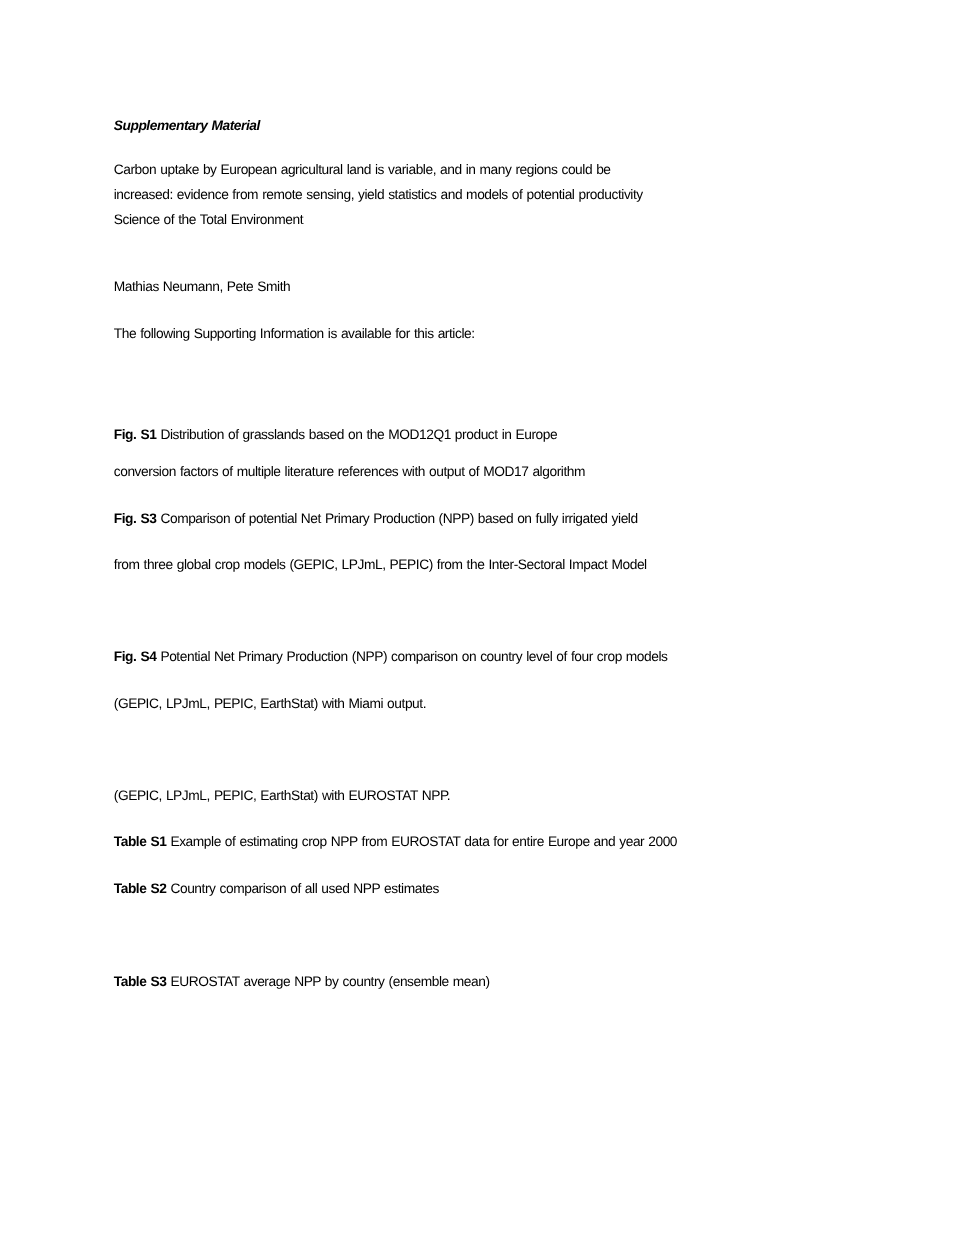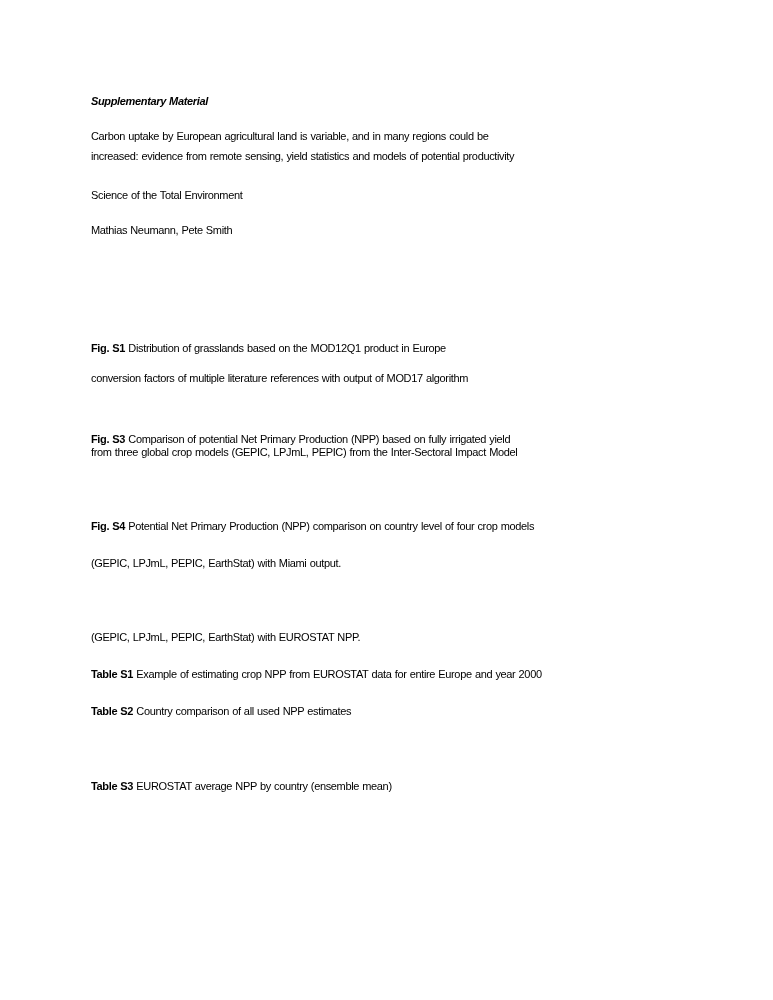--- a/index.html
+++ b/index.html
@@ -43,33 +43,34 @@
 </head>
 <body>
 
 <div class="page">
 
   <div class="line heading" style="top:91px;">Supplementary Material</div>
 
   <div class="line" style="top:126px;">Carbon uptake by European agricultural land is variable, and in many regions could be</div>
   <div class="line" style="top:146px;">increased: evidence from remote sensing, yield statistics and models of potential productivity</div>
 
-  <div class="line" style="top:185px;">Science of the Total Environment</div>
+  <div class="line" style="top:166px;">Science of the Total Environment</div>
 
   <div class="line" style="top:220px;">Mathias Neumann, Pete Smith</div>
 
+  <div class="line" style="top:257px;">The following Supporting Information is available for this article:</div>
 
   <div class="line" style="top:294px;margin-top:44px;">
     <span class="label">Fig. S1</span>
     <span>Distribution of grasslands based on the MOD12Q1 product in Europe</span>
   </div>
 
   <div class="line" style="top:368px;">conversion factors of multiple literature references with output of MOD17 algorithm</div>
 
-  <div class="line" style="top:405px;margin-top:24px;">
+  <div class="line" style="top:405px;">
     <span class="label">Fig. S3</span>
     <span>Comparison of potential Net Primary Production (NPP) based on fully irrigated yield</span>
   </div>
   <div class="line" style="top:442px;">from three global crop models (GEPIC, LPJmL, PEPIC) from the Inter-Sectoral Impact Model</div>
 
   <div class="line" style="top:516px;">
     <span class="label">Fig. S4</span>
     <span>Potential Net Primary Production (NPP) comparison on country level of four crop models</span>
   </div>
   <div class="line" style="top:553px;">(GEPIC, LPJmL, PEPIC, EarthStat) with Miami output.</div>

